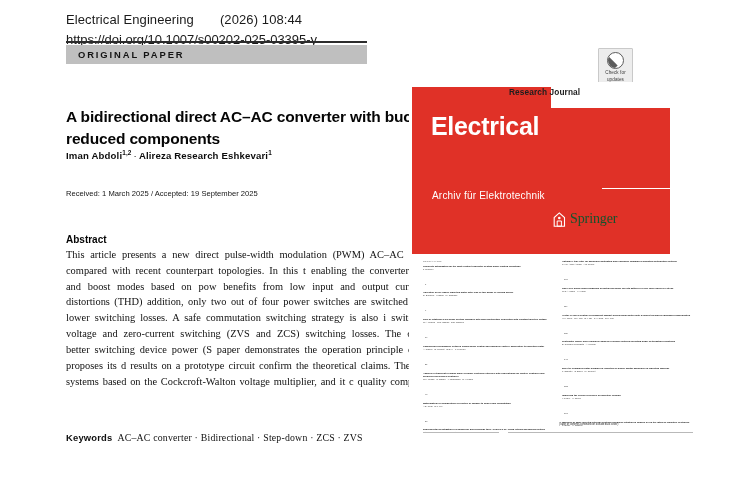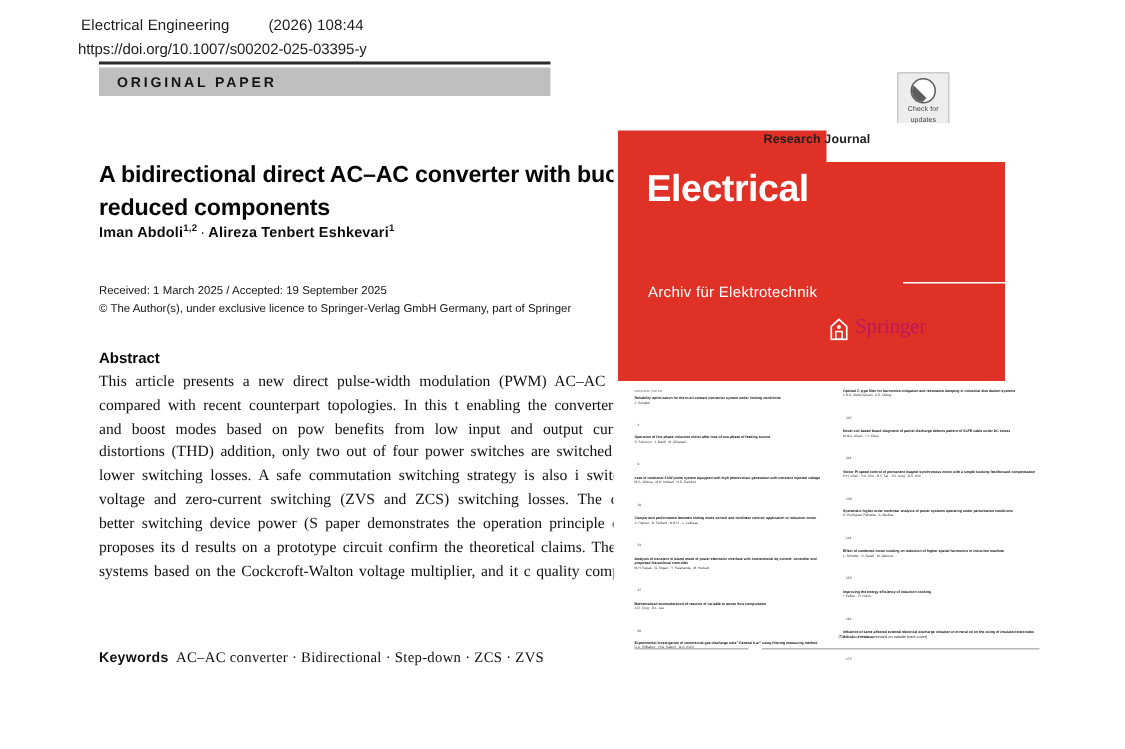--- a/index.html
+++ b/index.html
@@ -23,27 +23,26 @@
   
   .article-page {
     position: absolute;
     left: 0; top: 0;
     width: 750px; height: 499px;
     background: #ffffff;
   }
 
   .journal-header {
     position: absolute;
-    left: 52px; top: 10px;
-    font-size: 10px;
+    left: 66px; top: 10px;
+    font-size: 13px;
     color: #1a1a1a;
     line-height: 1.55;
     letter-spacing: 0.1px;
     white-space: nowrap;
-    text-align: center;
   }
   .journal-header .jh-line { display: block; }
   .jh-name { display: inline-block; }
   .jh-vol { display: inline-block; margin-left: 26px; }
   .jh-doi { letter-spacing: -0.05px; }
 
   .header-rule {
     position: absolute;
     left: 66px; top: 41px;
     width: 301px; height: 1.5px;
@@ -242,21 +241,21 @@
     display: flex;
     align-items: center;
     gap: 4px;
   }
   .cover-springer .spr-mark {
     width: 13px; height: 15px;
     position: relative;
   }
   .cover-springer .spr-mark svg { display: block; }
   .cover-springer .spr-word {
-    color: #be185d;
+    color: #14532d;
     font-size: 14px;
     font-family: "Liberation Serif", serif;
     letter-spacing: -0.1px;
   }
 
   
   .cover-toc {
     position: absolute;
     left: 14px; top: 178px;
     width: 270px; height: 155px;
@@ -336,26 +335,25 @@
       <div class="cm-label">Check for</div>
       <div class="cm-label">updates</div>
     </div>
 
     <h1 class="article-title">
       <span>A bidirectional direct AC–AC converter with buck</span>
       <span>and reduced components</span>
     </h1>
 
     <div class="article-authors">
-      <span>Iman Abdoli</span><sup>1,2</sup><span class="art-sep">·</span><span>Alireza Tenbert Eshkevari</span><sup>1</sup>
+      <span>Iman Abdoli</span><sup>1,2</sup><span class="art-sep">·</span><span>Alireza Research Eshkevari</span><sup>1</sup>
     </div>
 
     <div class="article-dates">
       <span class="adl">Received: 1 March 2025 / Accepted: 19 September 2025</span>
-      <span class="adl">© The Author(s), under exclusive licence to Springer-Verlag GmbH Germany, part of Springer</span>
     </div>
 
     <div class="abstract-head">Abstract</div>
     <div class="abstract-body">This article presents a new direct pulse-width modulation (PWM) AC–AC passive components compared with recent counterpart topologies. In this t enabling the converter to operate in buck and boost modes based on pow benefits from low input and output current total harmonic distortions (THD) addition, only two out of four power switches are switched at high frequenc to lower switching losses. A safe commutation switching strategy is also i switches. Besides, zero-voltage and zero-current switching (ZVS and ZCS) switching losses. The converter exhibits a better switching device power (S paper demonstrates the operation principle of the topology and proposes its d results on a prototype circuit confirm the theoretical claims. The proposed c voltage systems based on the Cockcroft-Walton voltage multiplier, and it c quality compensator.</div>
 
     <div class="keywords">
       <span class="kw-label">Keywords</span><span>AC–AC converter · Bidirectional · Step-down · ZCS · ZVS</span>
     </div>
   </div>
 

